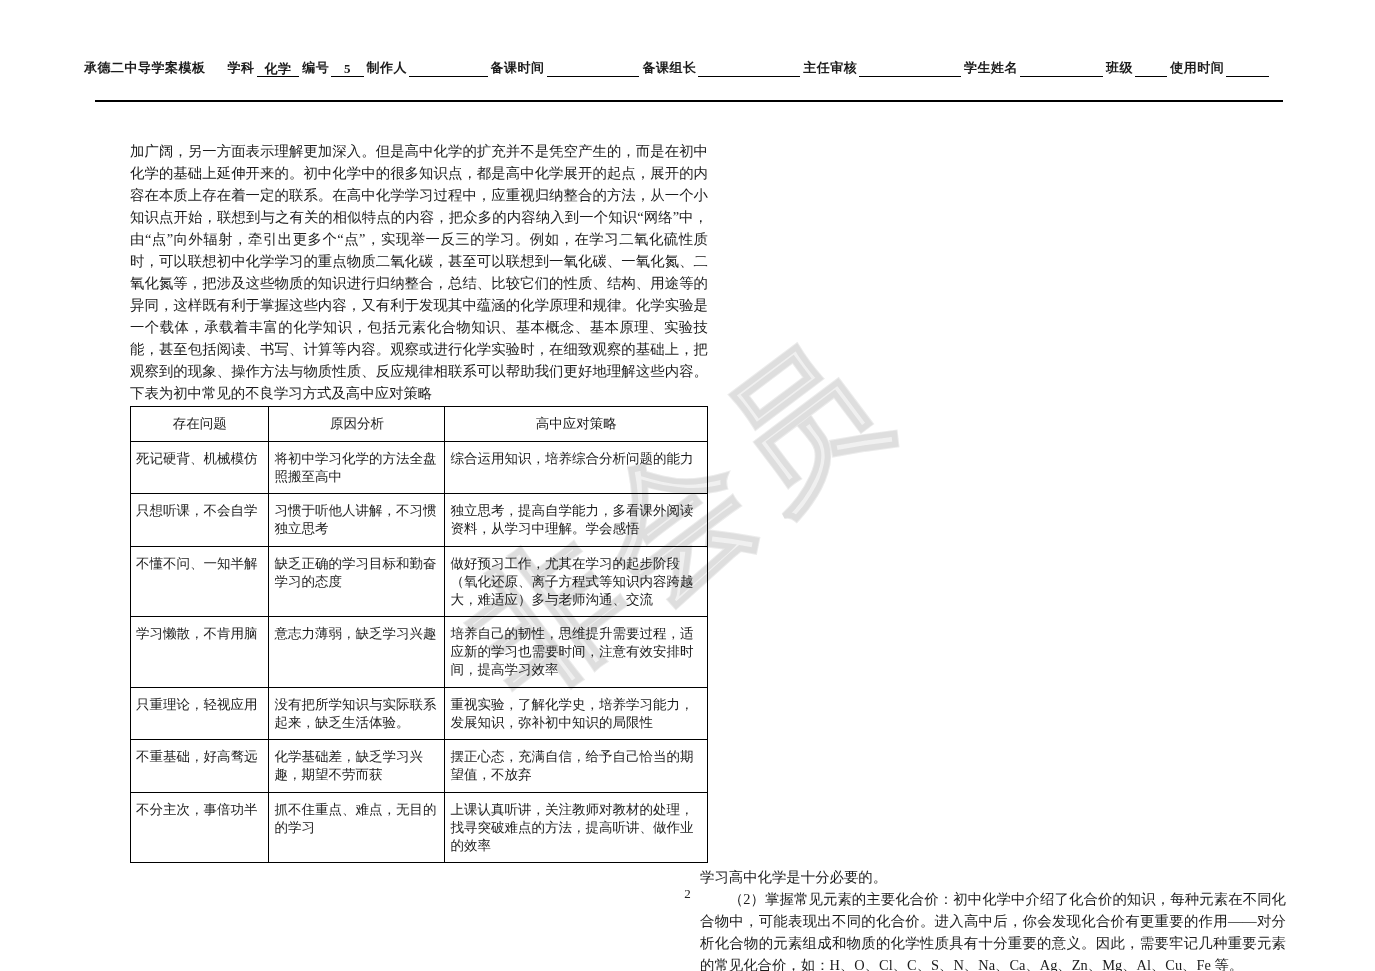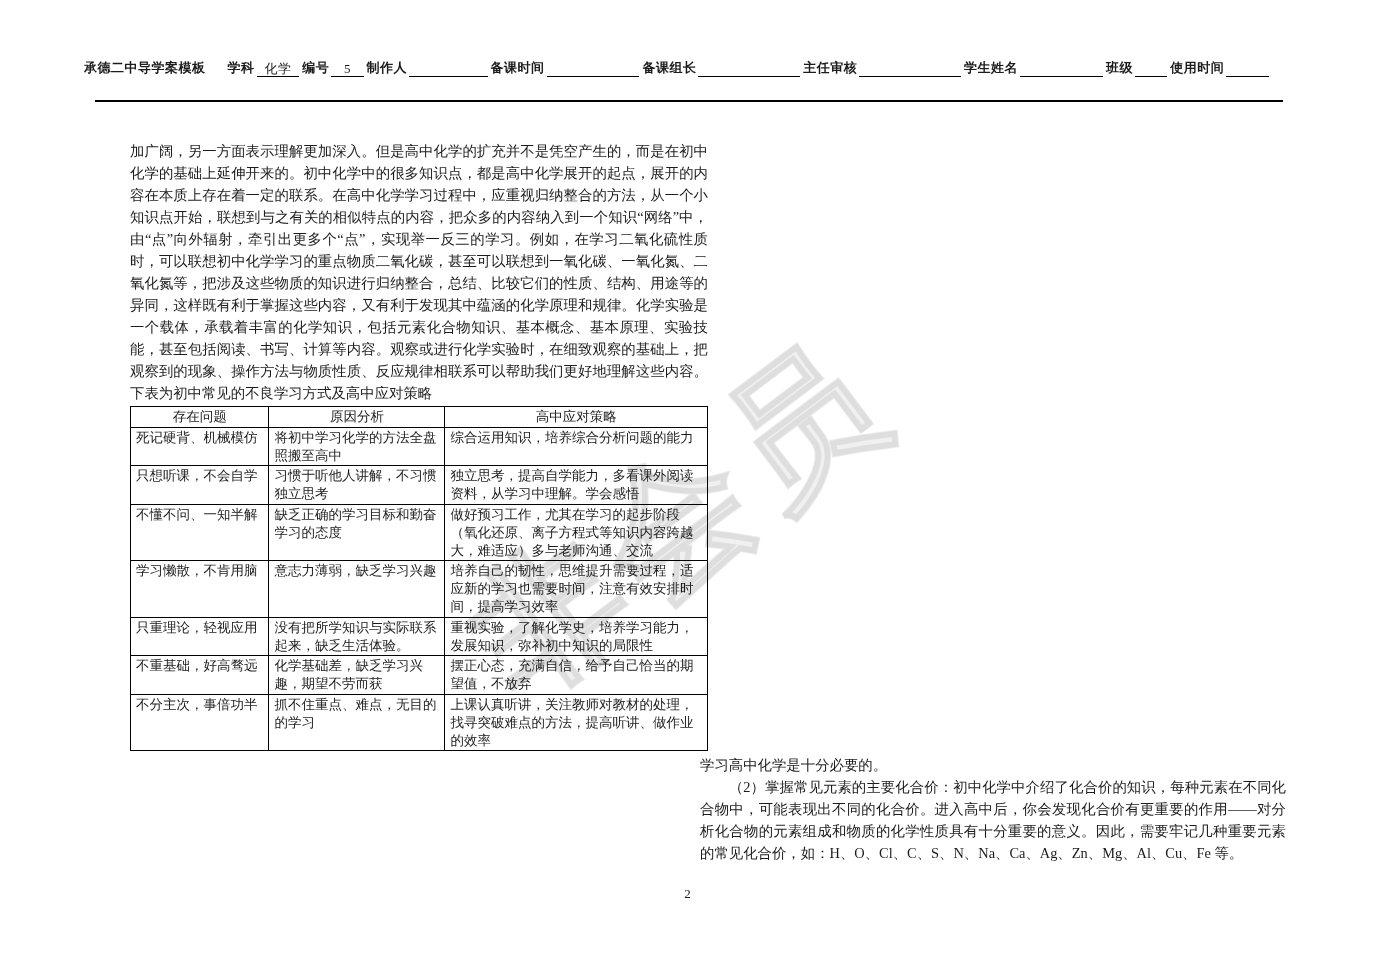--- a/index.html
+++ b/index.html
@@ -11,21 +11,21 @@
   .page{position:absolute;inset:0;background:#fff;}
   
   .doc-header{
     position:absolute;left:84px;top:55px;width:1188px;height:22px;
     display:flex;align-items:flex-end;font-size:13px;font-weight:bold;
     white-space:nowrap;letter-spacing:0.5px;
   }
   .doc-header .tpl{margin-right:22px;}
   .doc-header .fld{margin-right:2px;}
   .u{display:inline-block;border-bottom:1.3px solid #000;text-align:center;
-     font-weight:normal;height:15px;line-height:15px;margin-right:3px;}
+     font-weight:bold;height:15px;line-height:15px;margin-right:3px;}
   .uw-xs{width:36px;} .uw-s{width:48px;} .uw-m{width:88px;}
   .uw-l{width:104px;} .uw-xl{width:114px;} .uw-nm{width:93px;}
   .header-rule{
     position:absolute;left:95px;top:78px;width:1188px;height:0;
     border-top:2.6px solid #000;
   }
   
   .col{
     position:absolute;top:116px;font-size:14.4px;line-height:22px;
     text-align:justify;text-justify:inter-ideograph;
@@ -33,21 +33,21 @@
   .col-left{left:90px;width:578px;margin-left:40px;}
   .col-right{left:700px;width:586px;}
   .col p{margin:0;}
   .indent{text-indent:2em;}
   
   table.strategies{
     border-collapse:collapse;width:100%;margin:2px 0 3px 0;
     font-size:13.5px;line-height:17.8px;table-layout:fixed;
   }
   table.strategies td,table.strategies th{
-    border:1.2px solid #000;padding:1px 5px;vertical-align:top;text-align:left;
+    border:1.2px solid #000;padding:8px 5px;vertical-align:top;text-align:left;
     font-weight:normal;
   }
   table.strategies th{text-align:center;font-weight:normal;}
   col.c1{width:24%;} col.c2{width:30.5%;} col.c3{width:45.5%;}
   
   .watermark{
     position:absolute;left:400px;top:300px;width:560px;height:440px;
     display:flex;align-items:center;justify-content:center;
     transform:rotate(-37deg);pointer-events:none;
     font-size:148px;font-weight:bold;letter-spacing:10px;

